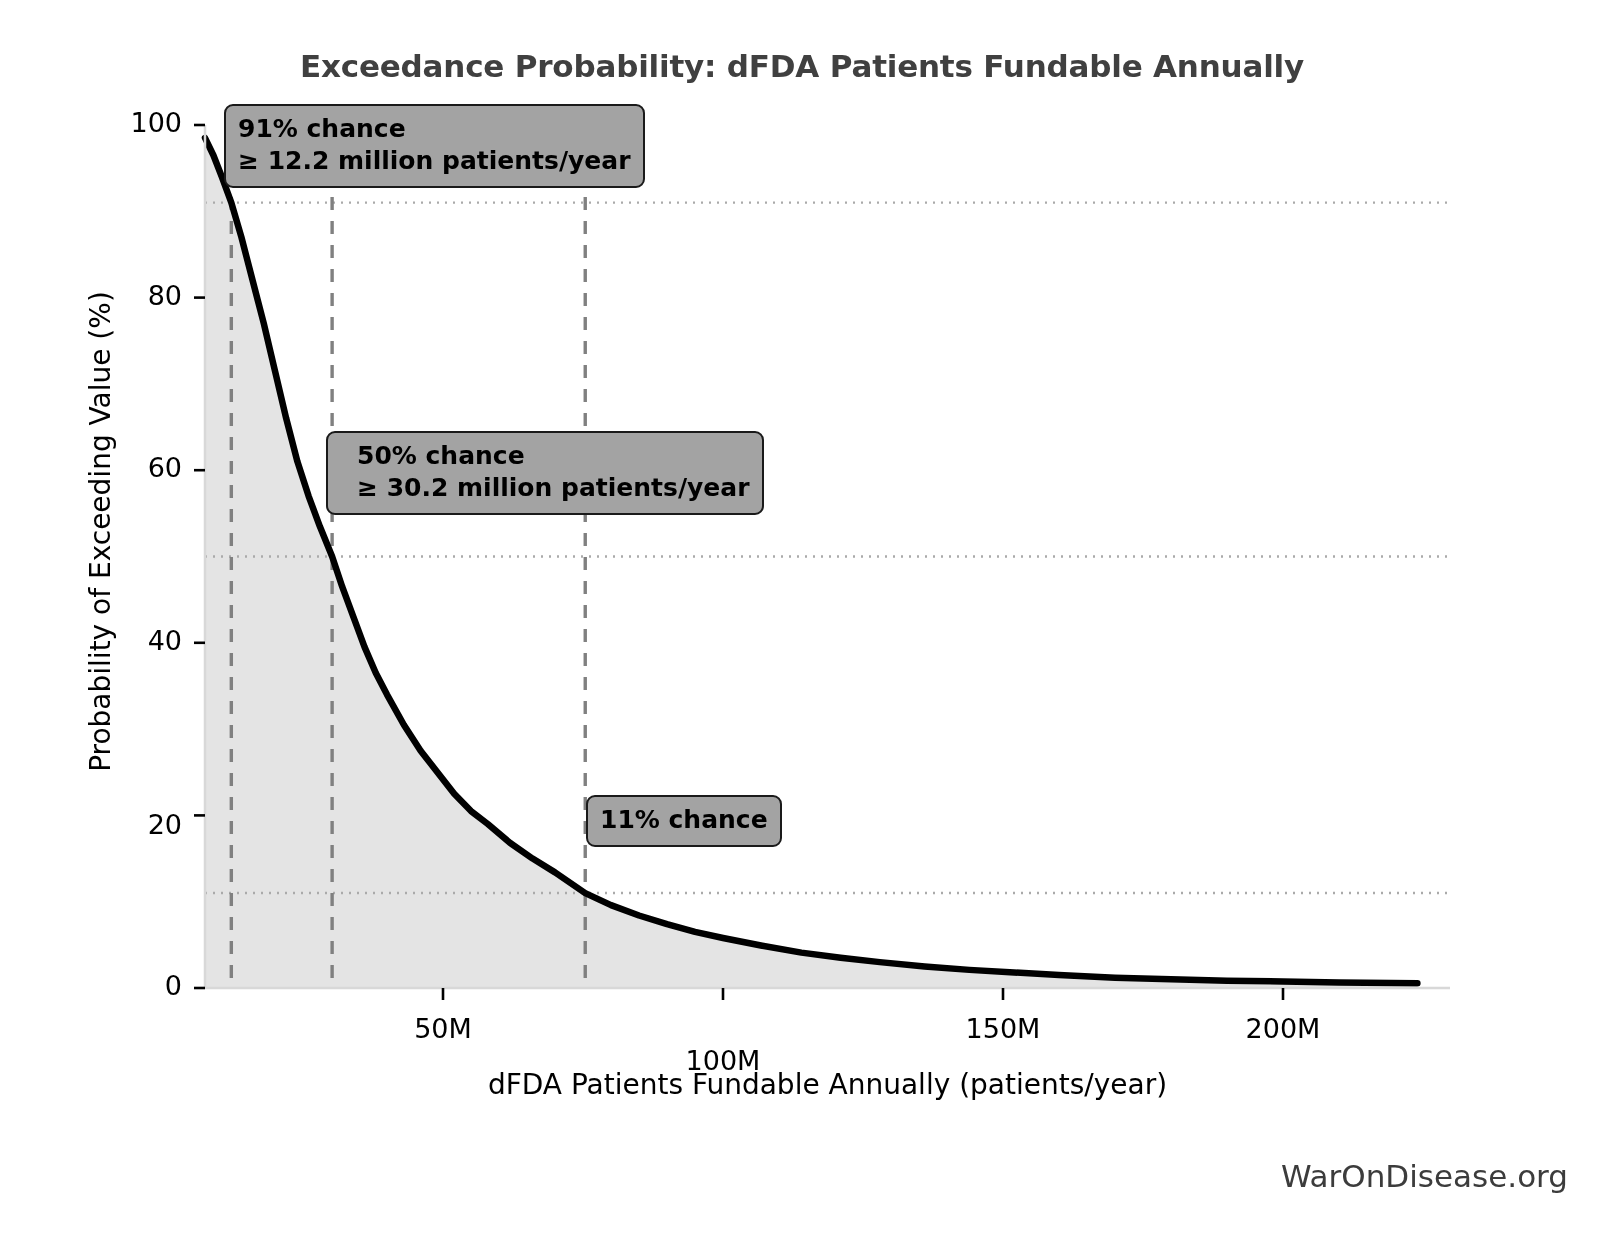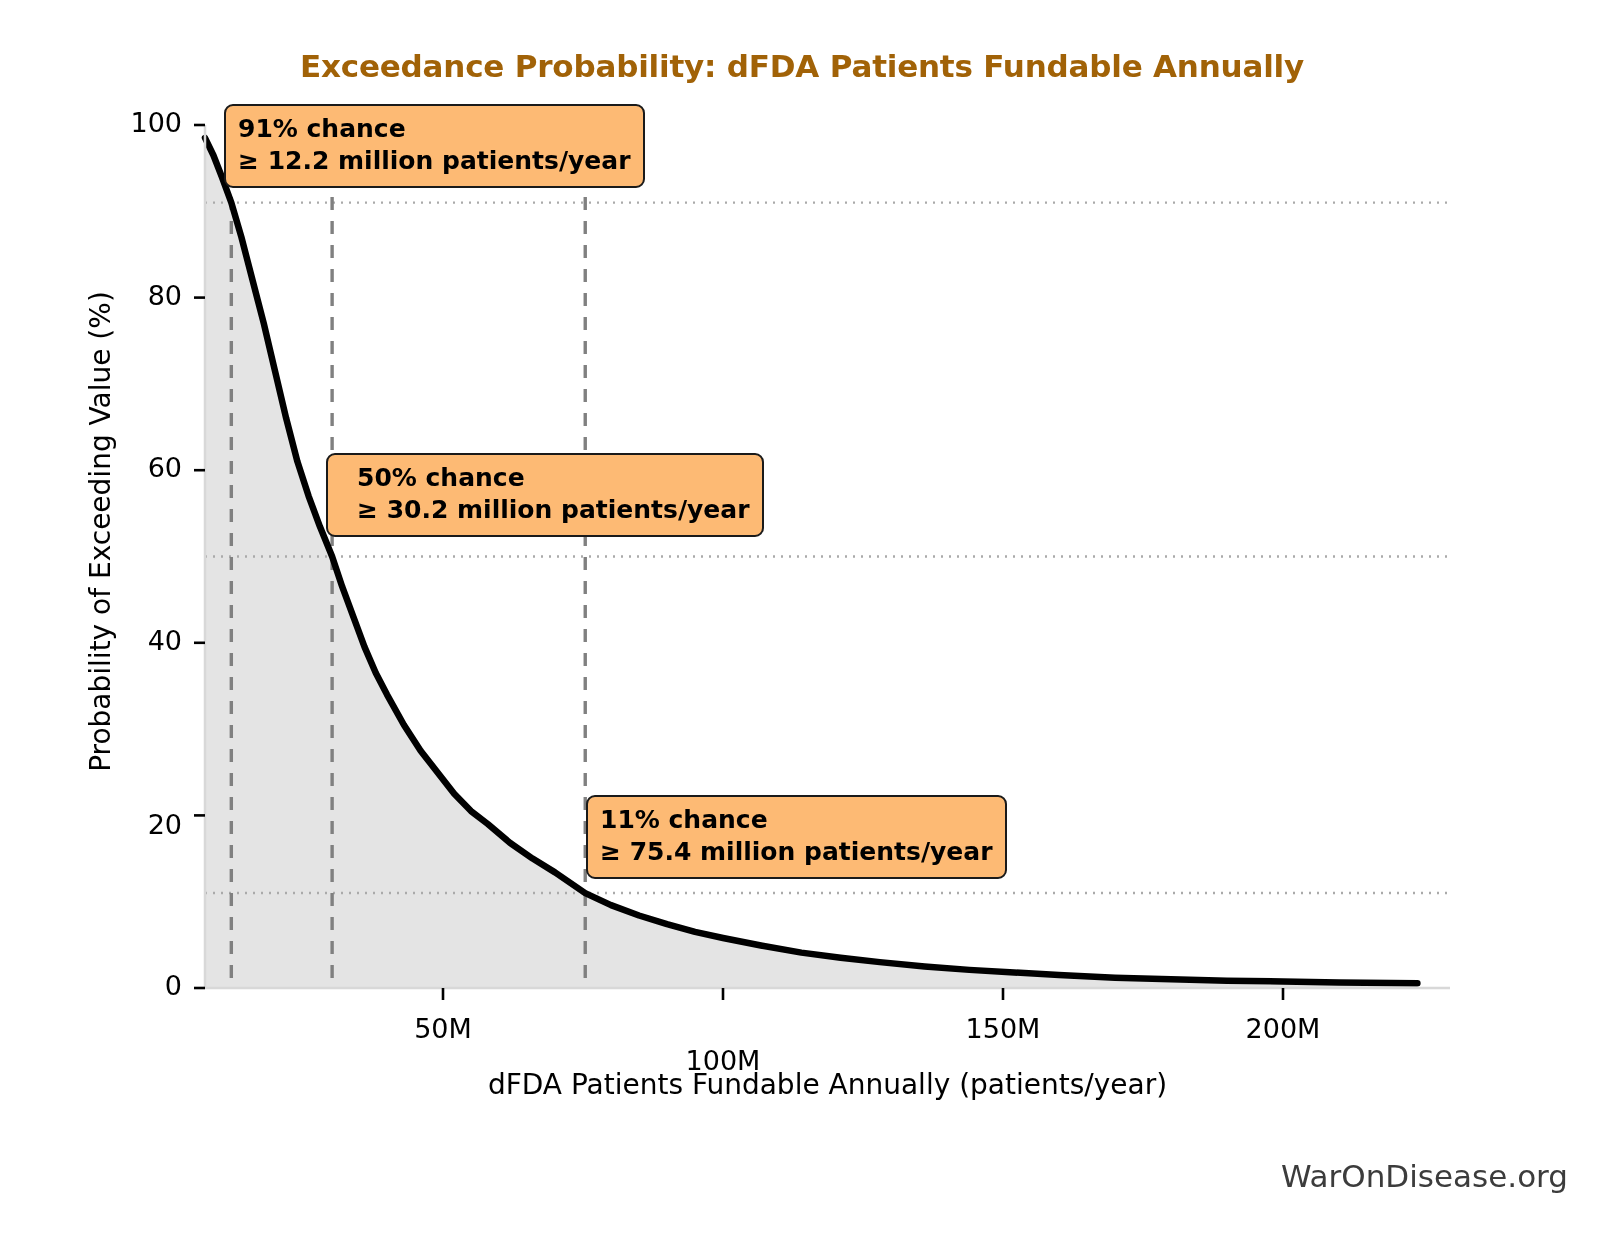--- a/index.html
+++ b/index.html
@@ -12,21 +12,21 @@
   }
 
   .figure{position:absolute;left:0;top:0;width:1604px;height:1234px;}
 
   .chart-title{
     position:absolute;
     left:0;top:48px;width:1604px;
     text-align:center;
     font-size:31px;
     font-weight:bold;
-    color:#a16207;
+    color:#404040;
     letter-spacing:-0.2px;
     font-family:"DejaVu Sans", sans-serif;
   }
 
   .plot-svg{position:absolute;left:0;top:0;}
 
   
   .ytick{
     position:absolute;
     width:90px;
@@ -61,21 +61,21 @@
     font-size:28px;
     color:#000;
     transform:rotate(-90deg);
     transform-origin:center center;
   }
 
   .annotation{
     position:absolute;
     border:2.2px solid #1a1a1a;
     border-radius:9px;
-    background:#fdba74;
+    background:#a3a3a3;
     padding:7px 12px 9px 12px;
     font-size:25px;
     font-weight:bold;
     line-height:1.28;
     color:#000;
     white-space:nowrap;
     box-sizing:border-box;
   }
   .annotation .l2{display:block;}
 
@@ -152,25 +152,24 @@
     </div>
 
   <div class="yaxis-label">Probability of Exceeding Value (%)</div>
   <div class="xaxis-label">dFDA Patients Fundable Annually (patients/year)</div>
 
   <div class="annotation" id="ann-0" style="left:224px;top:104px;">
     <span class="l1">91% chance</span>
     <span class="l2">≥ 12.2 million patients/year</span>
   </div>
 
-  <div class="annotation" id="ann-1" style="left:326px;top:453px;padding-left:29px;">
+  <div class="annotation" id="ann-1" style="left:326px;top:431px;padding-left:29px;">
     <span class="l1">50% chance</span>
     <span class="l2">≥ 30.2 million patients/year</span>
   </div>
 
   <div class="annotation" id="ann-2" style="left:586px;top:795px;">
     <span class="l1">11% chance</span>
-    <span class="l2">≥ 75.4 million patients/year</span>
   </div>
 
   <div class="watermark">WarOnDisease.org</div>
 
 </div>
 
 </body></html>

